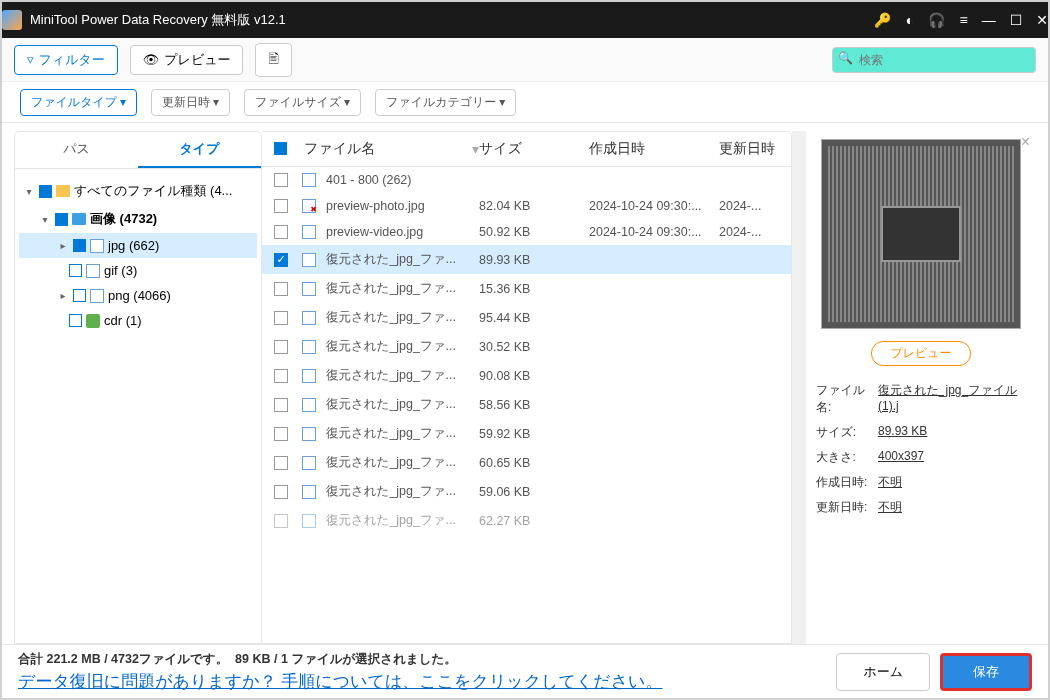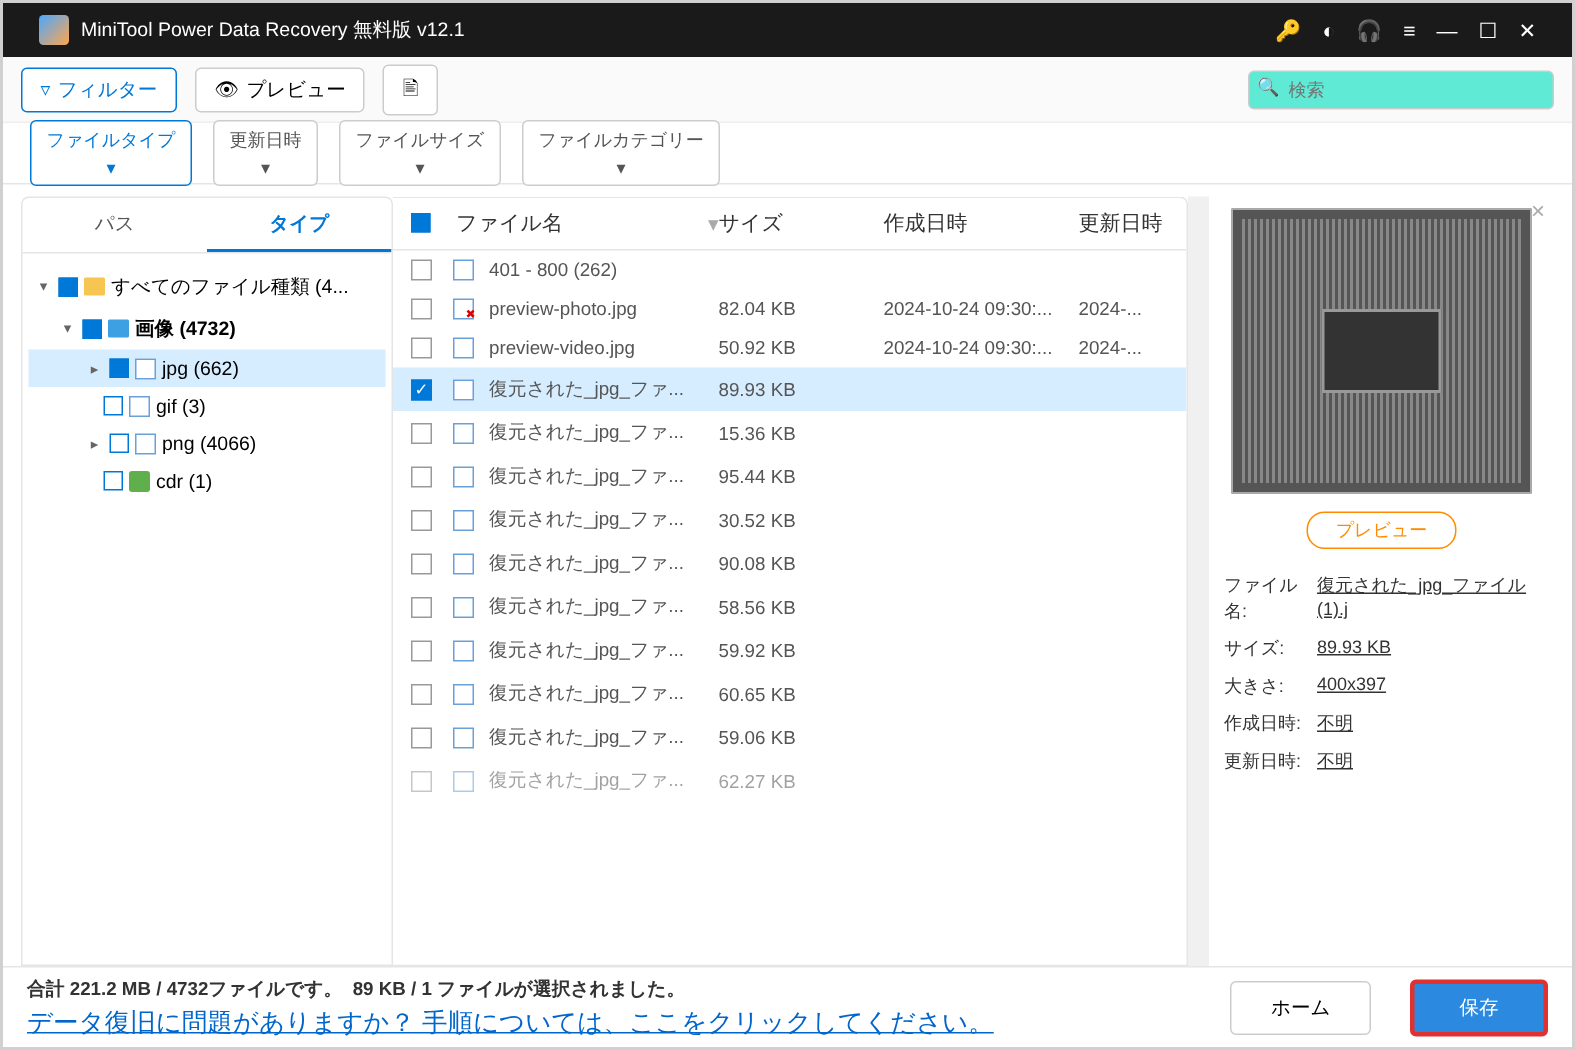--- a/index.html
+++ b/index.html
@@ -1,29 +1,29 @@
 <!DOCTYPE html>
 <html><head>
 <meta charset="utf-8">
 <style>
 * { box-sizing: border-box; margin: 0; padding: 0; font-family: "Meiryo", "Yu Gothic", sans-serif; }
 body { width: 1050px; height: 700px; background: #fff; border: 2px solid #d0d0d0; overflow: hidden; }
-.titlebar { height: 36px; background: #1a1a1a; display: flex; align-items: center; padding: 0 24px; color: #fff; font-size: 13px; }
+.titlebar { height: 36px; background: #1a1a1a; display: flex; align-items: center; padding: 0 0; color: #fff; font-size: 13px; }
 .titlebar .logo { width: 20px; height: 20px; background: linear-gradient(135deg,#4da6ff,#ffa64d); border-radius: 3px; margin-right: 8px; }
 .titlebar-icons { margin-left: auto; display: flex; gap: 14px; align-items: center; }
 .titlebar-icons span { font-size: 14px; cursor: pointer; }
 .toolbar { height: 44px; border-bottom: 1px solid #eee; display: flex; align-items: center; padding: 0 12px; gap: 12px; background: #fafafa; }
 .btn { border: 1px solid #ccc; border-radius: 4px; padding: 5px 12px; font-size: 13px; background: #fff; cursor: pointer; display: flex; align-items: center; gap: 5px; }
 .btn.primary { color: #0078d7; border-color: #0078d7; }
 .search { margin-left: auto; }
 .search input { border: 1px solid #ccc; border-radius: 4px; padding: 5px 10px 5px 26px; font-size: 12px; width: 204px; background: #5eead4; }
 .search { position: relative; }
 .search::before { content: "🔍"; position: absolute; left: 6px; top: 4px; font-size: 12px; color: #888; }
 .filterbar { height: 40px; display: flex; align-items: center; padding: 0 18px; gap: 14px; background: #fff; }
-.chip { border: 1px solid #ccc; border-radius: 4px; padding: 4px 10px; font-size: 12px; background: #fff; cursor: pointer; display: flex; align-items: center; gap: 3px; color: #555; flex-direction: column; }
+.chip { border: 1px solid #ccc; border-radius: 4px; padding: 4px 10px; font-size: 12px; background: #fff; cursor: pointer; display: flex; align-items: center; gap: 3px; color: #555; }
 .chip.active { color: #0078d7; border-color: #0078d7; }
 .main { display: flex; height: 522px; border-top: 1px solid #e5e5e5; padding: 8px 12px 0 12px; gap: 0; }
 .sidebar { width: 248px; border: 1px solid #e5e5e5; border-radius: 5px 5px 0 0; overflow: hidden; background: #fff; }
 .tabs { display: flex; border-bottom: 1px solid #e5e5e5; }
 .tab { flex: 1; text-align: center; padding: 8px 0; font-size: 13px; cursor: pointer; color: #555; }
 .tab.active { color: #0078d7; border-bottom: 2px solid #0078d7; font-weight: bold; }
 .tree { padding: 8px 4px; font-size: 13px; }
 .tree-row { display: flex; align-items: center; padding: 5px 4px; gap: 4px; cursor: pointer; white-space: nowrap; overflow: hidden; }
 .tree-row.selected { background: #d6ecff; }
 .chev { font-size: 10px; color: #666; width: 12px; text-align: center; }
@@ -52,21 +52,21 @@
 .thumb .center-chip { position: absolute; top: 35%; left: 30%; width: 40%; height: 30%; background: #333; border: 2px solid #999; }
 .prev-btn { display: block; margin: 12px auto; border: 1px solid #ff8c00; color: #ff8c00; border-radius: 12px; padding: 3px 18px; background: #fff; font-size: 12px; cursor: pointer; }
 .meta { margin-top: 8px; }
 .meta-row { display: flex; padding: 4px 0; font-size: 12px; }
 .meta-row .k { width: 62px; color: #333; }
 .meta-row .v { flex: 1; color: #333; text-decoration: underline; }
 .footer { height: 54px; border-top: 1px solid #e5e5e5; display: flex; align-items: center; padding: 0 16px; font-size: 12.5px; }
 .footer .status { color: #333; }
 .footer .status b { font-weight: bold; }
 .footer .link { color: #0066cc; text-decoration: underline; cursor: pointer; font-size: 17px; margin-top: 2px; display: block; }
-.footer-right { margin-left: auto; display: flex; gap: 26px; align-items: center; }
+.footer-right { margin-left: auto; display: flex; gap: 10px; }
 .fbtn { border: 1px solid #ccc; border-radius: 4px; padding: 8px 26px; font-size: 13px; cursor: pointer; background: #fff; }
 .fbtn.save { background: #2b8ae0; color: #ffffff; border: 3px solid #e03030; padding: 7px 30px; }
 .folder-ico { width: 14px; height: 12px; background: #f7c552; display: inline-block; border-radius: 1px; }
 .img-ico { width: 14px; height: 12px; background: #3da0e3; display: inline-block; border-radius: 1px; }
 .img-ico2 { width: 14px; height: 14px; background: #fff; border: 1px solid #6aa0d8; display: inline-block; }
 .cdr-ico { width: 14px; height: 14px; background: #5fb04d; display: inline-block; border-radius: 2px; }
 </style>
 </head>
 <body>
 

